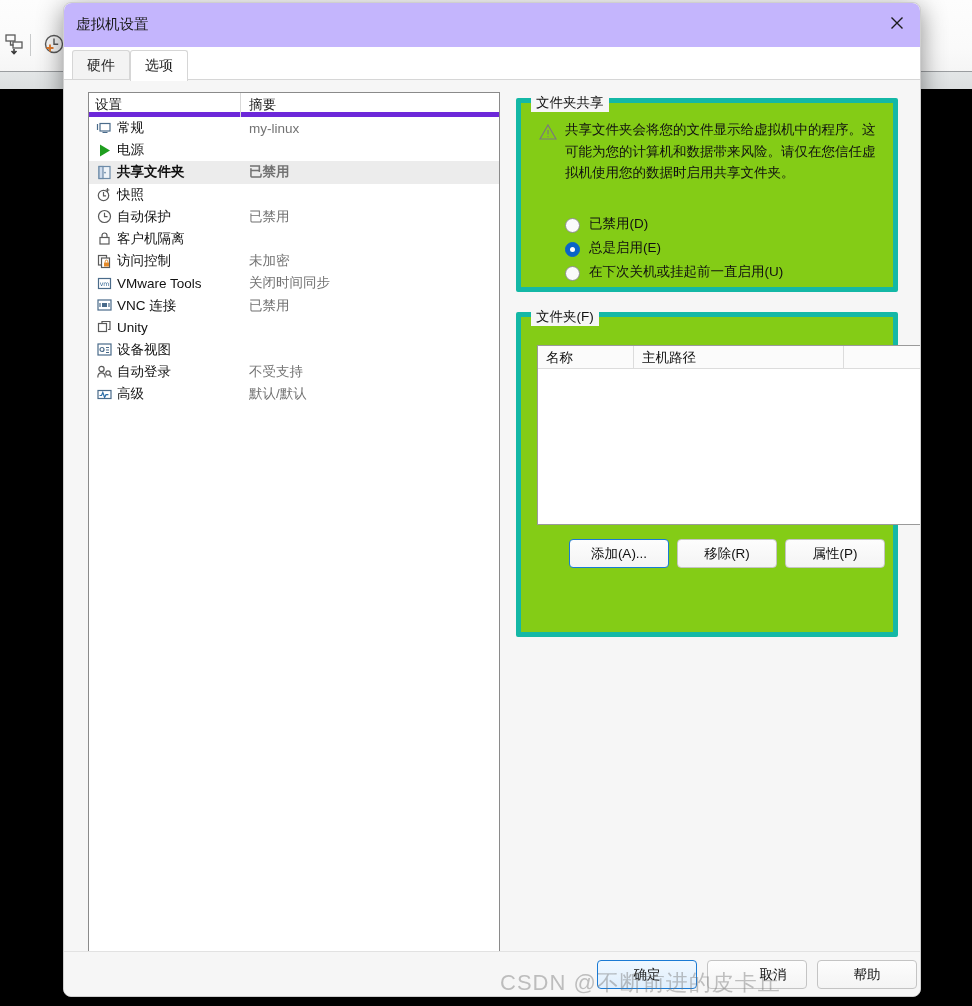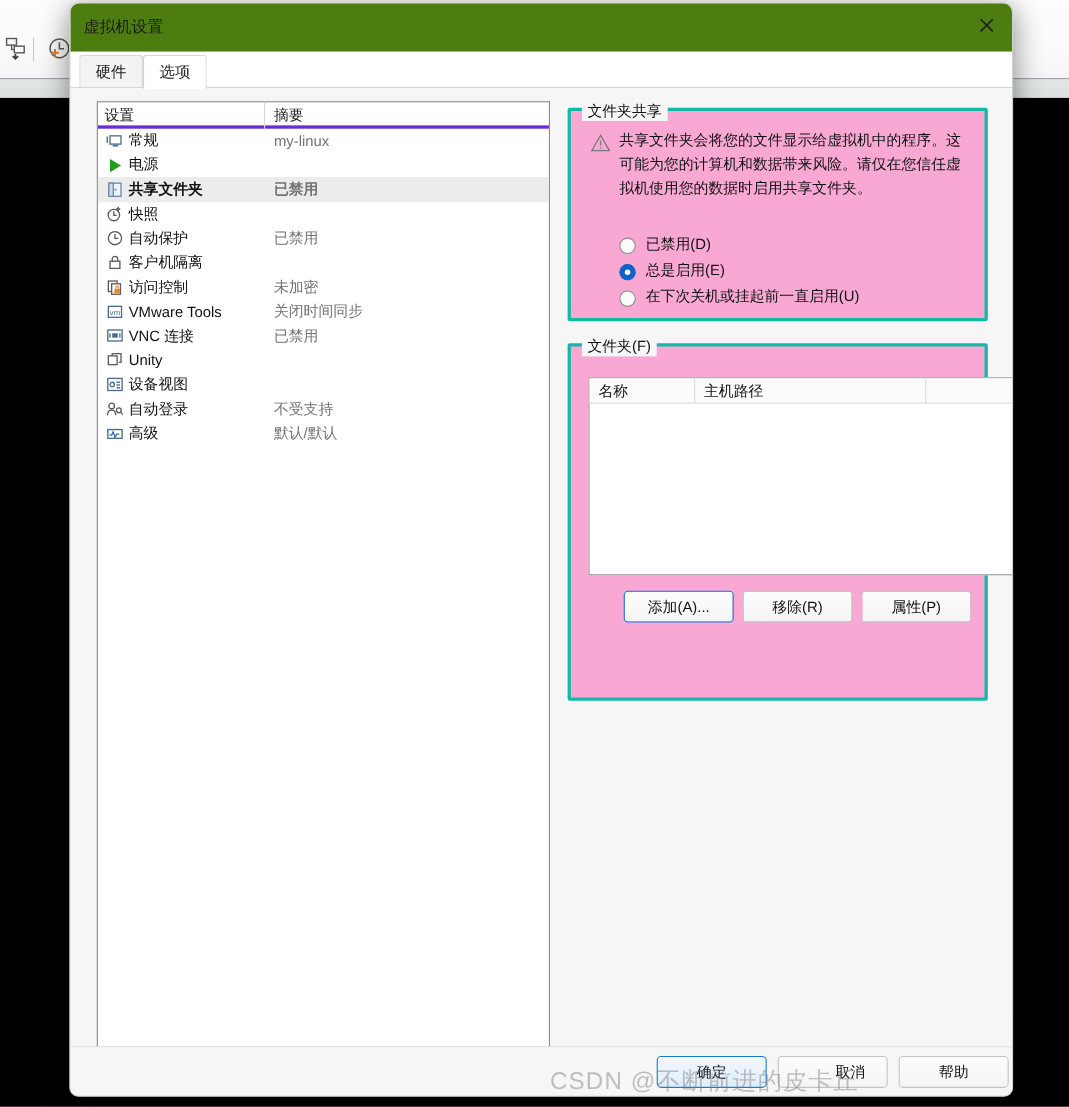--- a/index.html
+++ b/index.html
@@ -36,21 +36,21 @@
   #dialog {
     position: absolute; left: 63px; top: 2px;
     width: 858px; height: 995px;
     background: #f0f0f0;
     border: 1px solid #cfcfcf;
     border-radius: 8px;
     box-shadow: 0 6px 26px rgba(0,0,0,.45);
     overflow: hidden;
   }
   #titlebar {
-    position: relative; height: 44px; background: #4d7c0f;
+    position: relative; height: 44px; background: #c4b5fd;
     border-top-left-radius: 8px; border-top-right-radius: 8px;
   }
   #title-text {
     position: absolute; left: 12px; top: 12px;
     font-size: 14.5px; color: #1b1b1b;
   }
   #close-btn {
     position: absolute; right: 0px; top: 0px; width: 46px; height: 40px;
     display: flex; align-items: center; justify-content: center;
     cursor: pointer;
@@ -85,21 +85,21 @@
     position: absolute; left: 0; top: 77px; width: 858px; height: 871px;
     background: #f6f6f6;
   }
 
   
   #settings-list {
     position: absolute; left: 24px; top: 12px; width: 412px; height: 861px;
     background: #ffffff; border: 1px solid #8a8a8a;
   }
   #list-header {
-    position: relative; height: 24px; border-bottom: 3px solid #6d28d9;
+    position: relative; height: 24px; border-bottom: 5px solid #6d28d9;
   }
   .hdr-cell {
     position: absolute; top: 3px; font-size: 13.5px; color: #1b1b1b;
   }
   #hdr-settings { left: 6px; }
   #hdr-summary  { left: 160px; }
   #hdr-divider {
     position: absolute; left: 151px; top: 0; width: 1px; height: 24px;
     background: #d8d8d8;
   }
@@ -116,21 +116,21 @@
     position: absolute; left: 28px; font-size: 13.5px; color: #111;
     white-space: nowrap;
   }
   .row-summary {
     position: absolute; left: 160px; font-size: 13.5px; color: #737373;
     white-space: nowrap;
   }
 
   
   .groupbox {
-    position: absolute; border: 3px solid #14b8a6; background: #f9a8d4;
+    position: absolute; border: 5px solid #14b8a6; background: #84cc16;
     border-radius: 2px;
     text-decoration: underline;
   }
   .group-title {
     position: absolute; top: -9px; left: 10px; padding: 0 5px;
     background: #f6f6f6; font-size: 13.5px; color: #111;
   }
   #group-sharing { left: 452px; top: 18px; width: 382px; height: 194px; }
   #group-folders { left: 452px; top: 232px; width: 382px; height: 325px; padding-left: 28px; }
 

